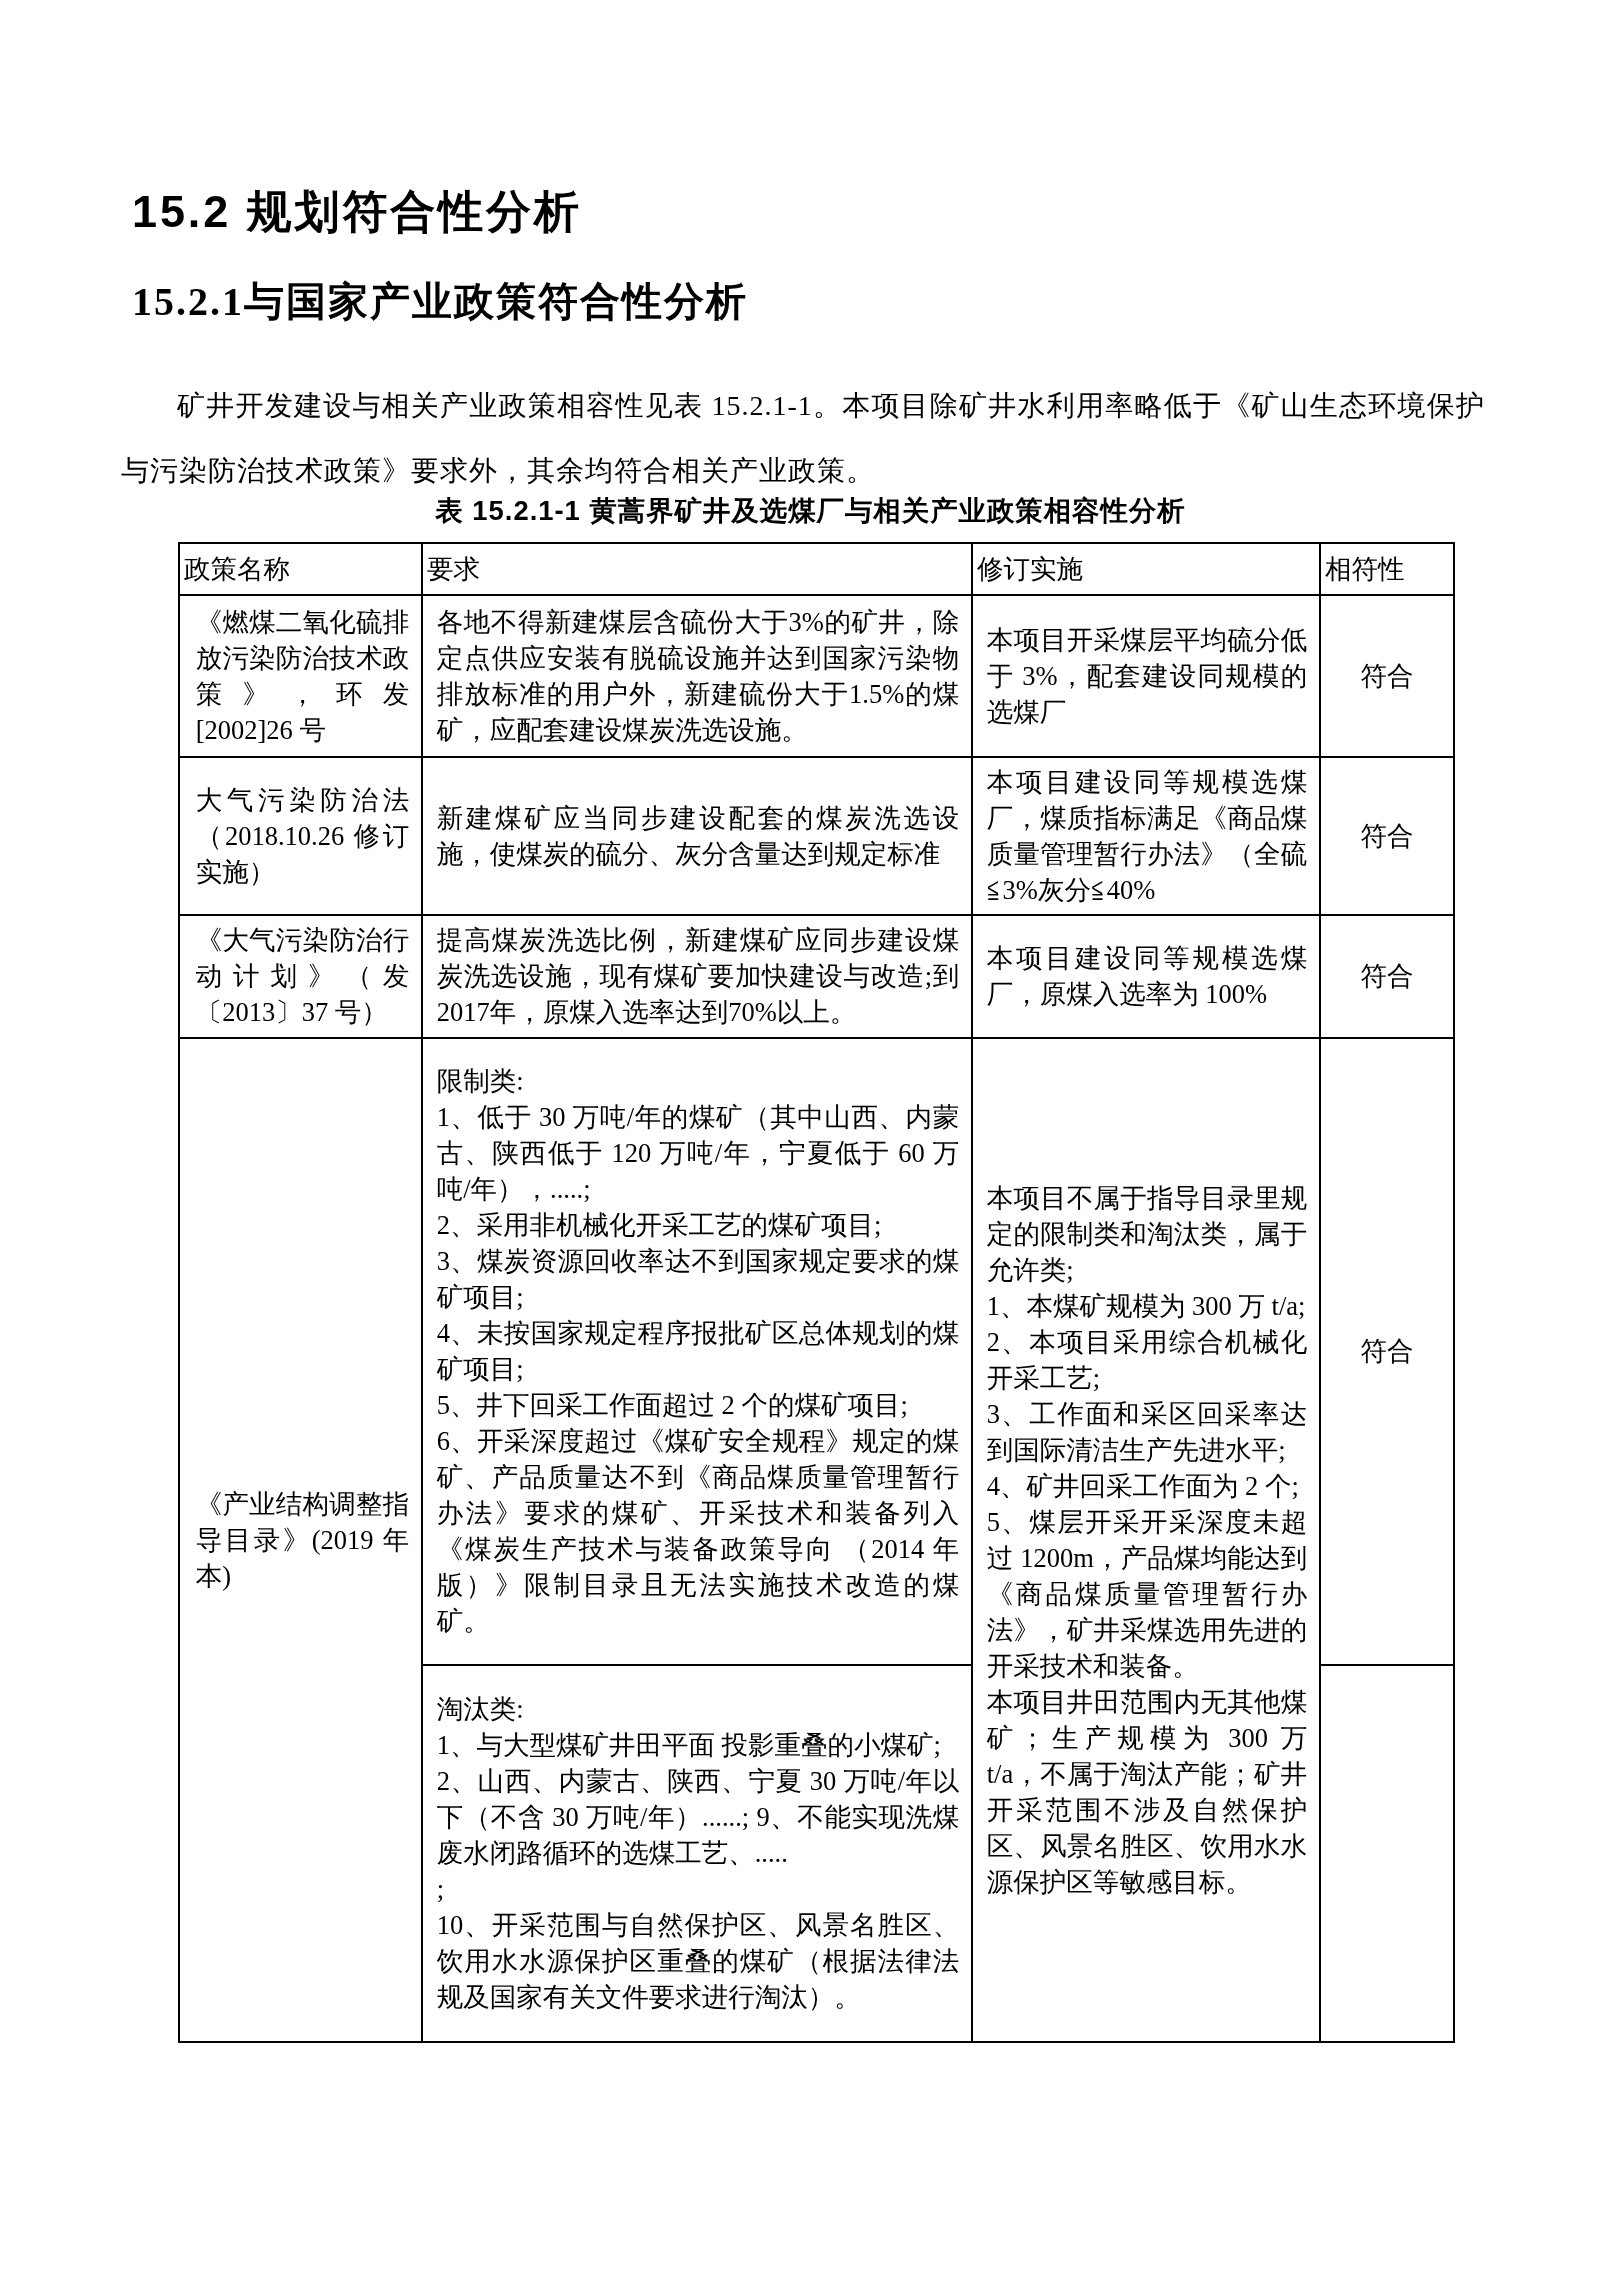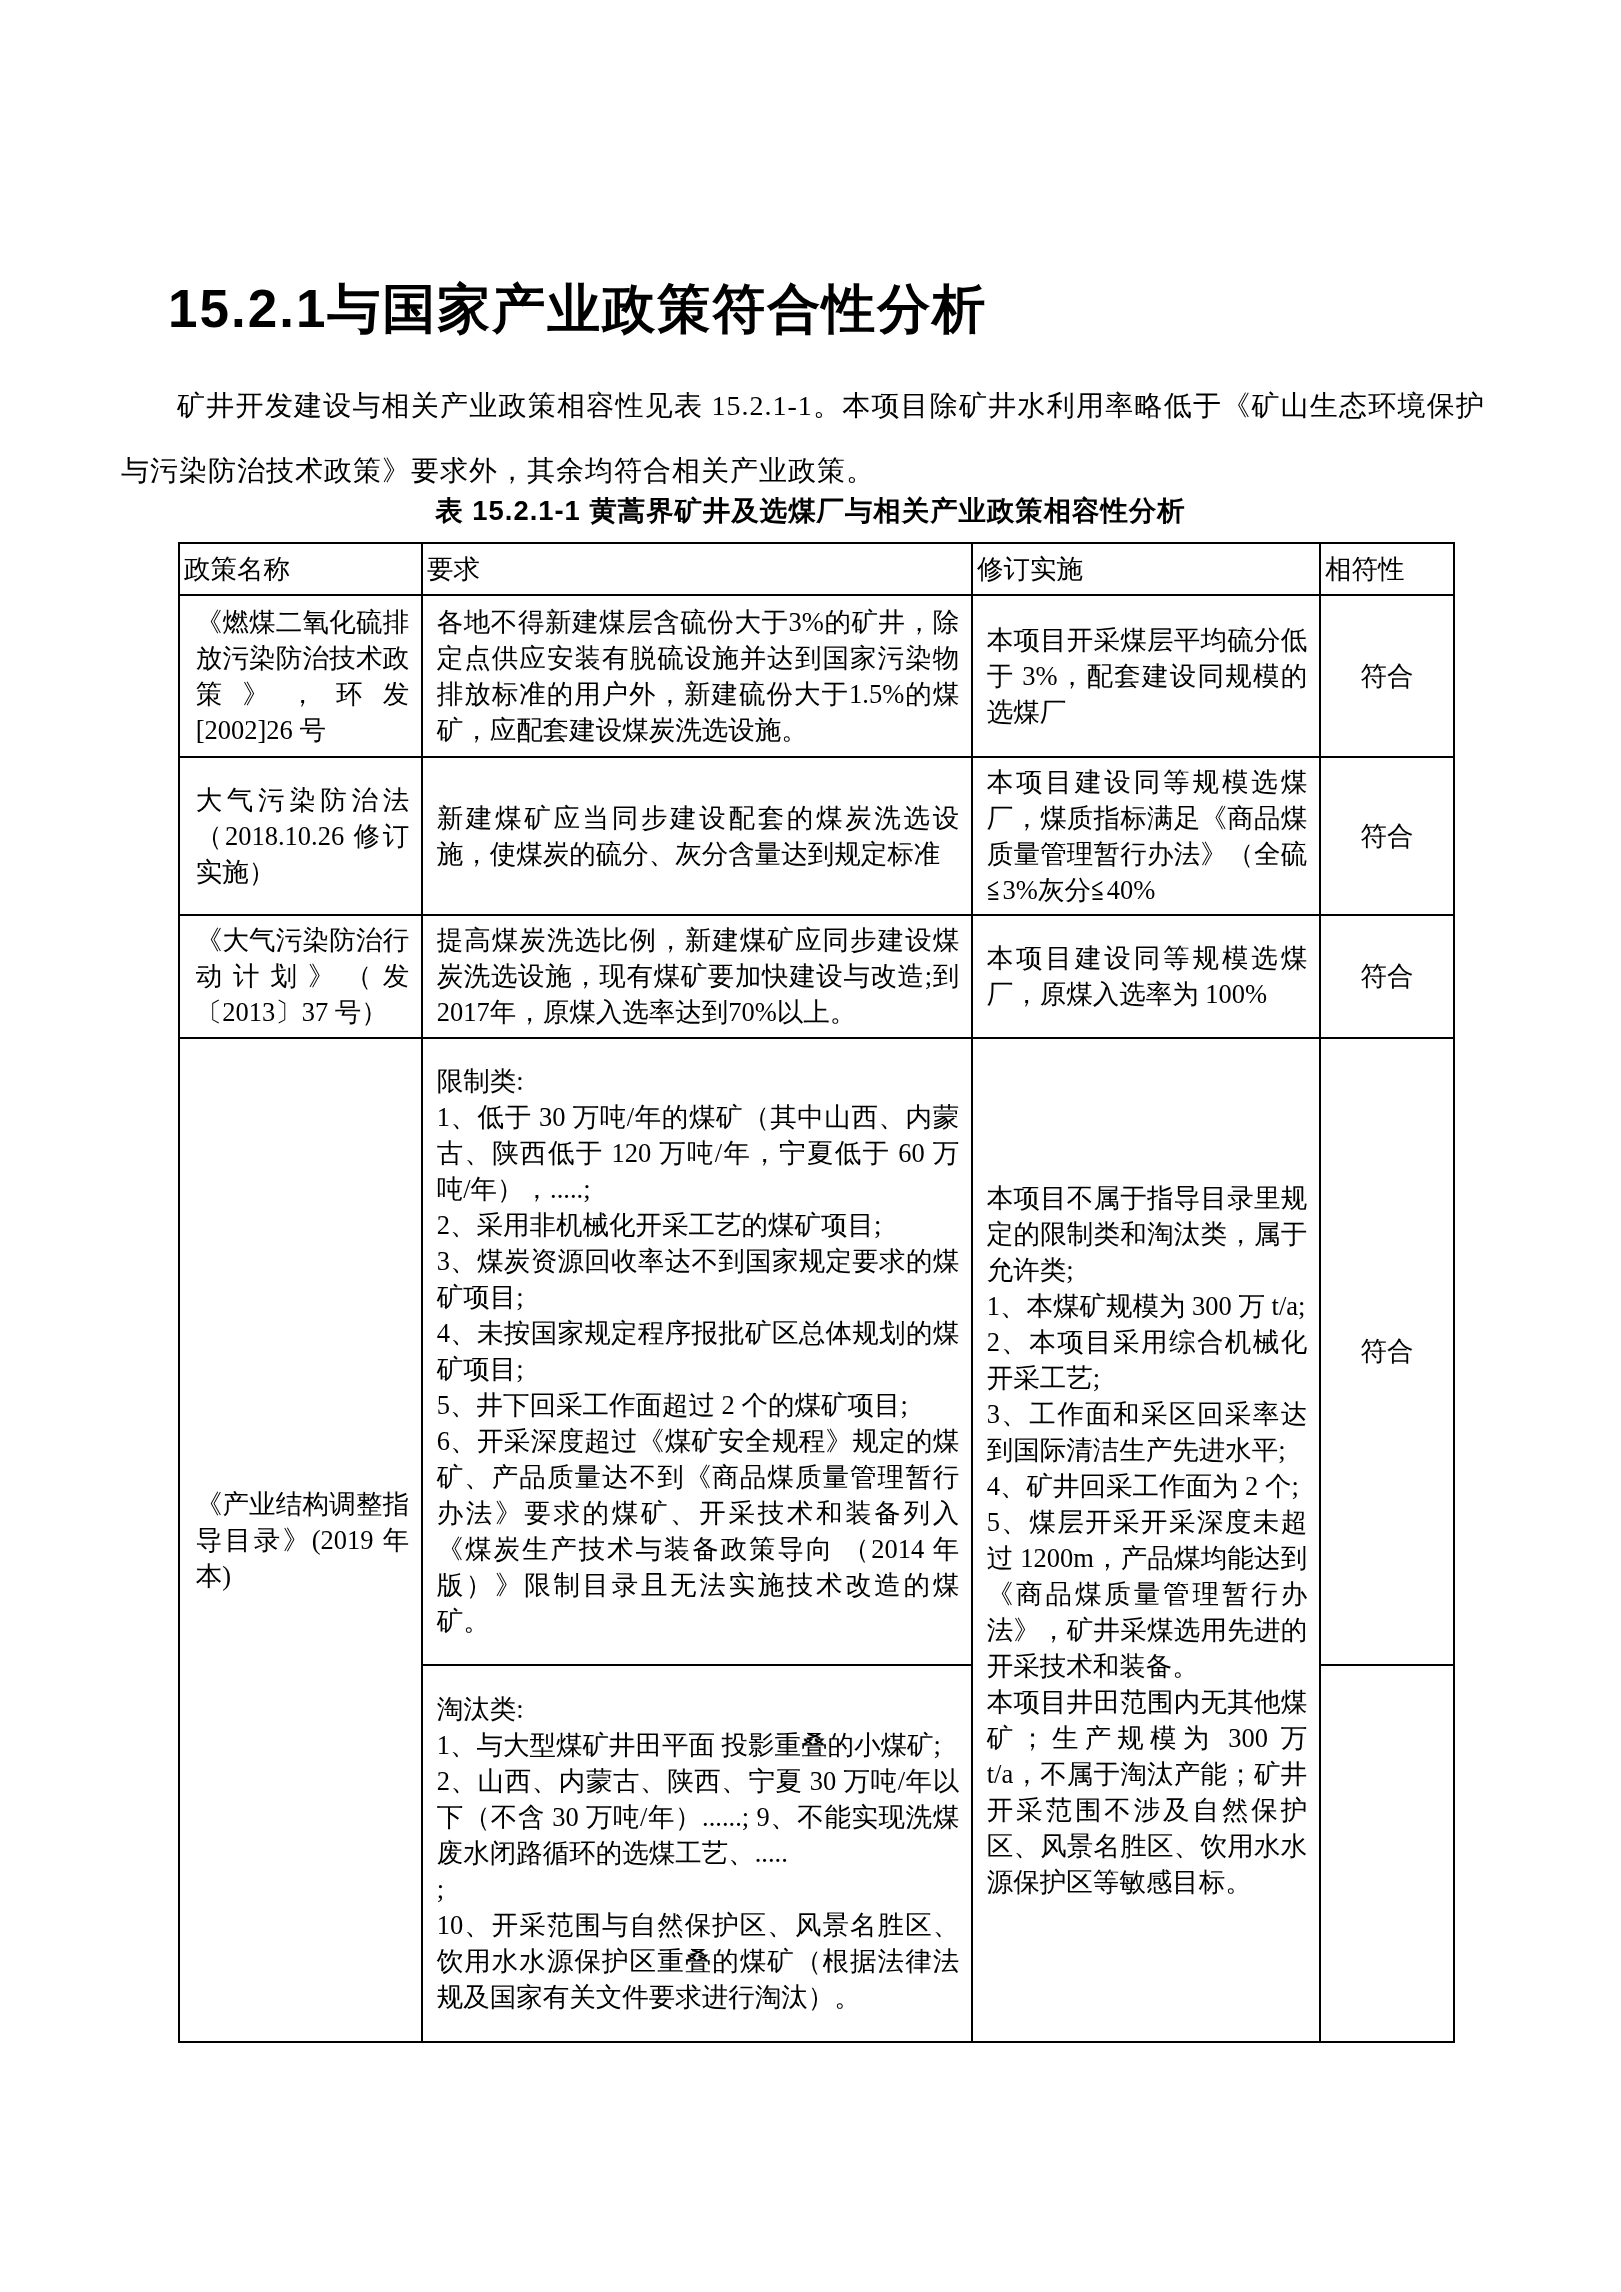--- a/index.html
+++ b/index.html
@@ -17,26 +17,25 @@
     left:132px; top:182px;
     font-family:"Liberation Sans","DejaVu Sans",sans-serif;
     font-weight:bold;
     font-size:45px;
     letter-spacing:2.9px;
     white-space:nowrap;
   }
   .h2{
     position:absolute;
     left:132px; top:274px;
-    font-family:Liberation Sans, sans-serif;
+    font-family:Liberation Serif, serif;
     font-weight:bold;
-    font-size:53px;
+    font-size:40px;
     letter-spacing:2px;
     white-space:nowrap;
-    margin-left:36px;
   }
   .body-par{
     position:absolute;
     left:121px; top:345px;
     width:1364px;
     font-size:28px;
     line-height:65px;
     letter-spacing:1px;
     text-indent:2em;
     text-align:justify;
@@ -96,20 +95,21 @@
     width:100%;
     text-align:center;
     font-size:25.5px;
   }
 </style>
 </head>
 <body>
 
 <div class="page">
 
+  <div class="h1">15.2 规划符合性分析</div>
 
   <div class="h2">15.2.1与国家产业政策符合性分析</div>
 
   <p class="body-par">矿井开发建设与相关产业政策相容性见表 15.2.1-1。本项目除矿井水利用率略低于《矿山生态环境保护与污染防治技术政策》要求外，其余均符合相关产业政策。</p>
 
   <div class="caption">表 15.2.1-1  黄蒿界矿井及选煤厂与相关产业政策相容性分析</div>
 
   <table class="policy">
     <colgroup>
       <col style="width:243px">

